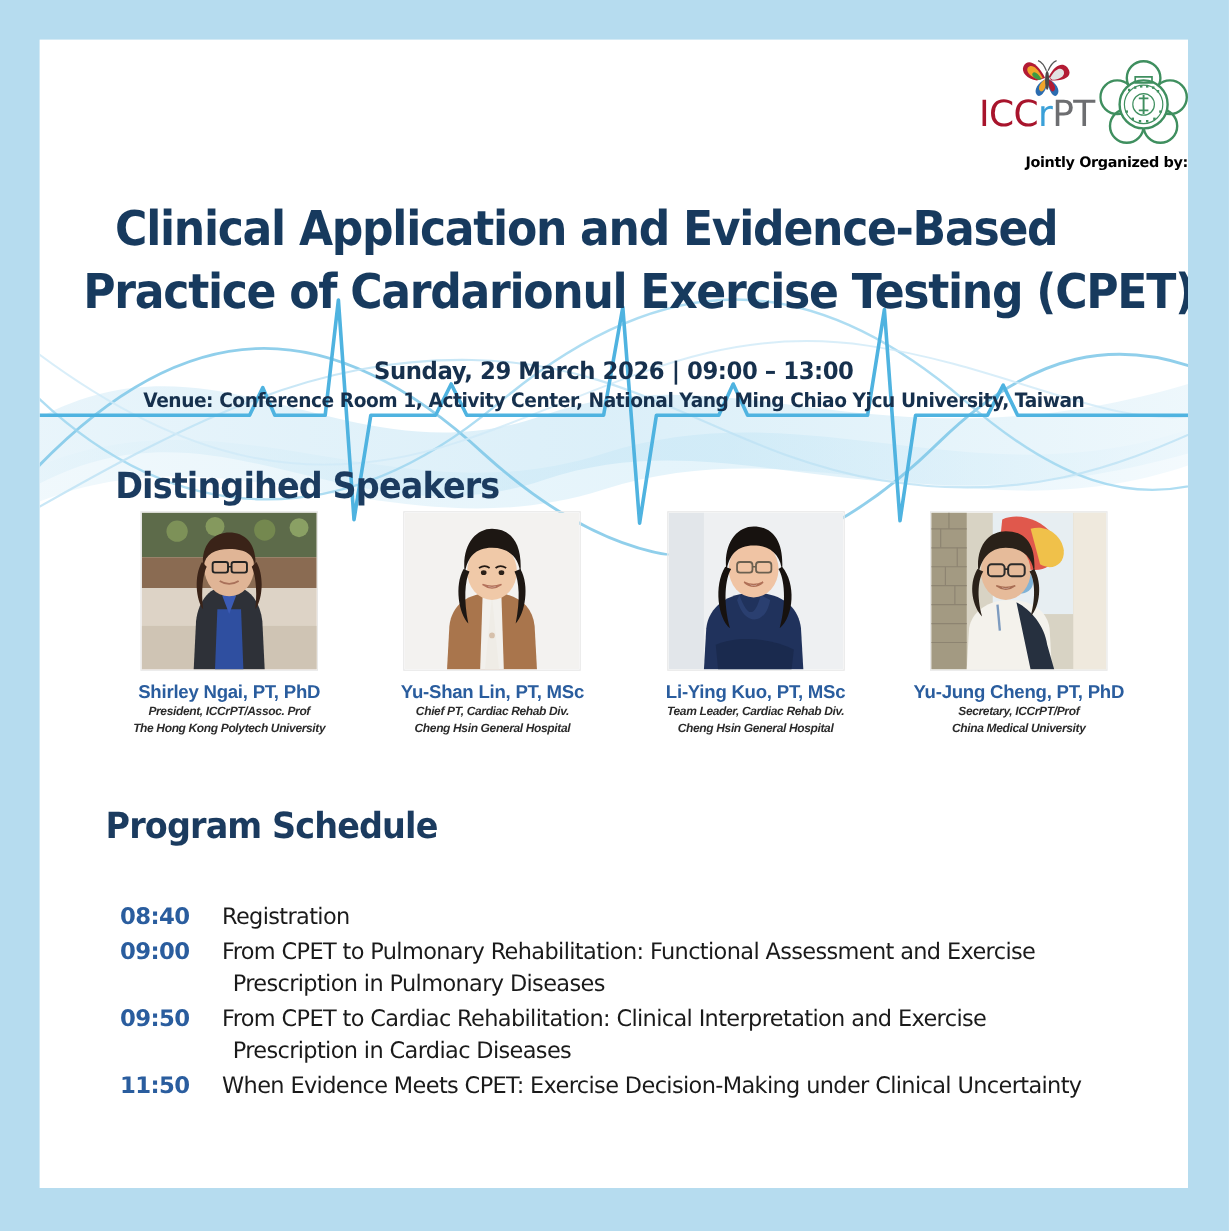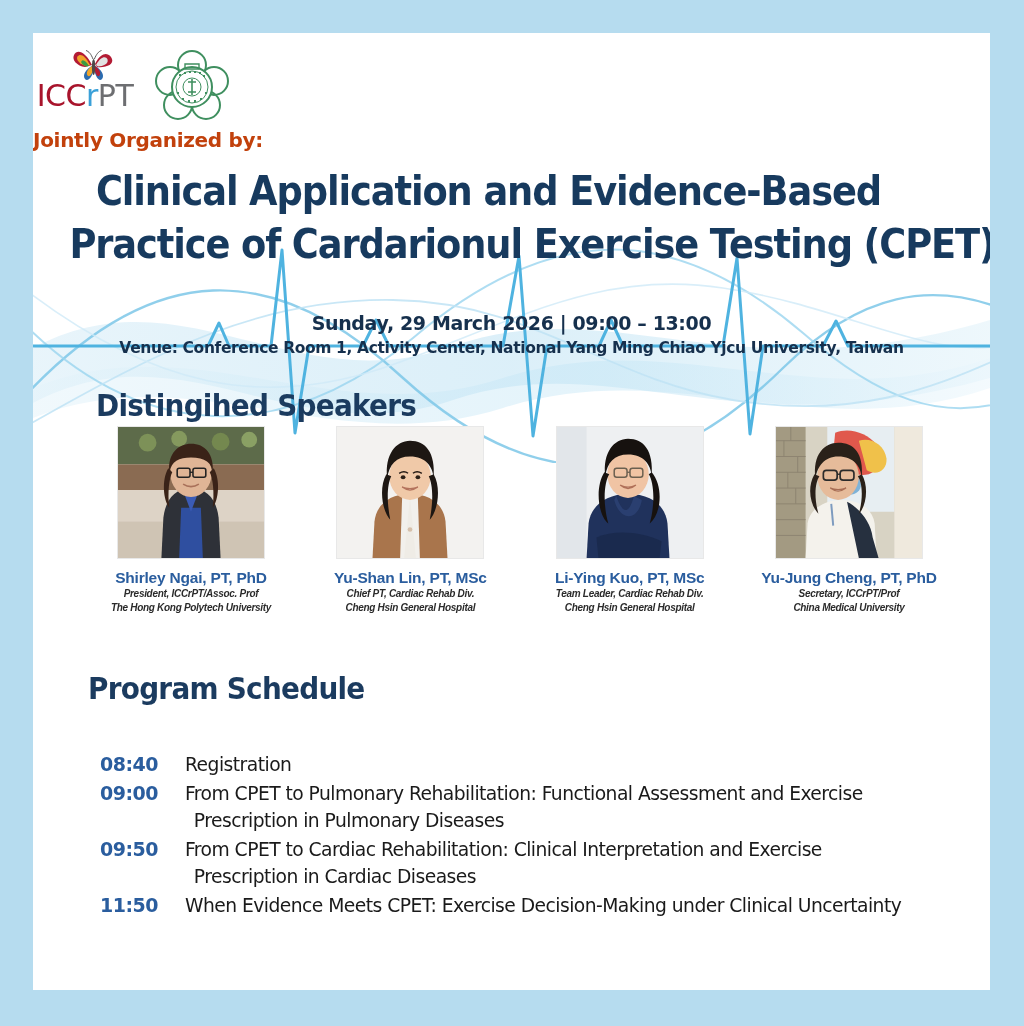--- a/index.html
+++ b/index.html
@@ -42,23 +42,22 @@
     pointer-events: none;
   }
 
   
   .logo-row {
     position: absolute;
     left: 0;
     top: 12px;
     width: 957px;
     display: flex;
-    justify-content: flex-start;
+    justify-content: flex-end;
     align-items: flex-start;
-    gap: 18px;
   }
 
   .iccrpt-logo {
     position: relative;
     width: 104px;
     height: 82px;
   }
   .butterfly-wrap {
     position: absolute;
     left: 38px;
@@ -82,25 +81,25 @@
   .w-r   { color: #3aa0d8; }
   .w-pt  { color: #6d6e71; }
 
   .seal-logo { width: 74px; height: 76px; margin-top: 2px; }
 
   .jointly {
     position: absolute;
     left: 0;
     top: 95px;
     width: 957px;
-    text-align: left;
-    font-family: "DejaVu Sans", sans-serif;
-    font-weight: bold;
-    font-size: 20px;
-    color: #c2410c;
+    text-align: right;
+    font-family: "DejaVu Sans", sans-serif;
+    font-weight: bold;
+    font-size: 12px;
+    color: #000000;
     letter-spacing: -0.3px;
   }
 
   
   .title-block {
     position: absolute;
     left: 0;
     top: 132px;
     width: 911px;
     text-align: center;
@@ -114,21 +113,21 @@
     color: #173a5e;
     letter-spacing: -1.2px;
     transform: scaleX(0.92);
     white-space: nowrap;
   }
 
   
   .datetime-block {
     position: absolute;
     left: 0;
-    top: 278px;
+    top: 264px;
     width: 957px;
     text-align: center;
     z-index: 4;
   }
   .date-line {
     font-family: "DejaVu Sans", sans-serif;
     font-weight: bold;
     font-size: 20px;
     color: #16304d;
     letter-spacing: -0.4px;

